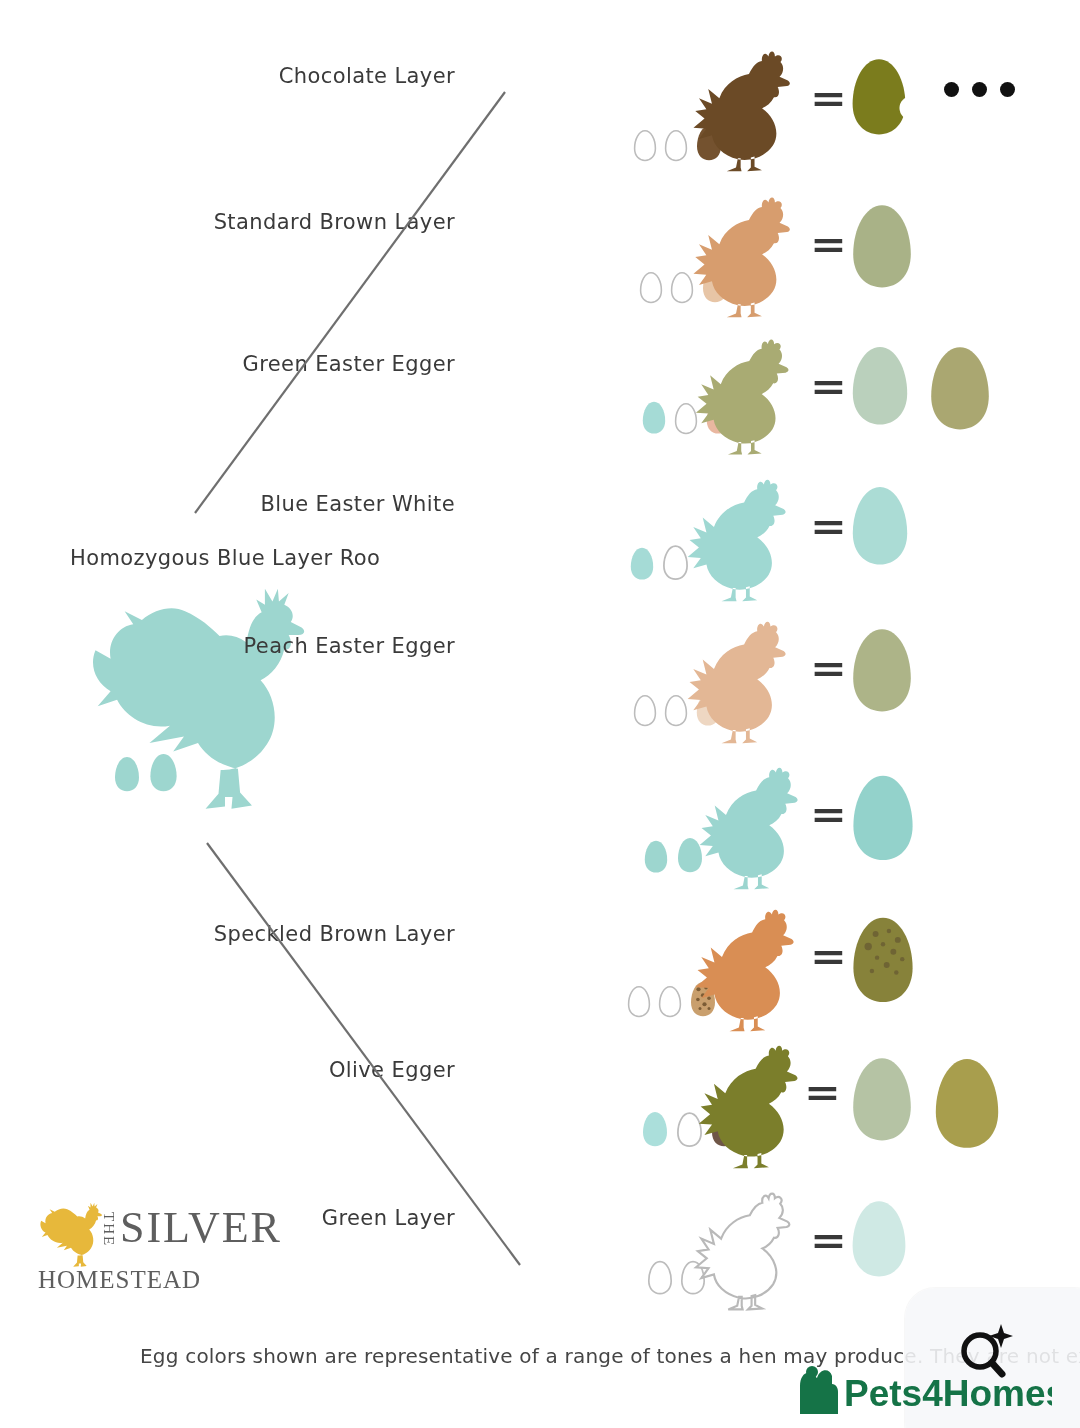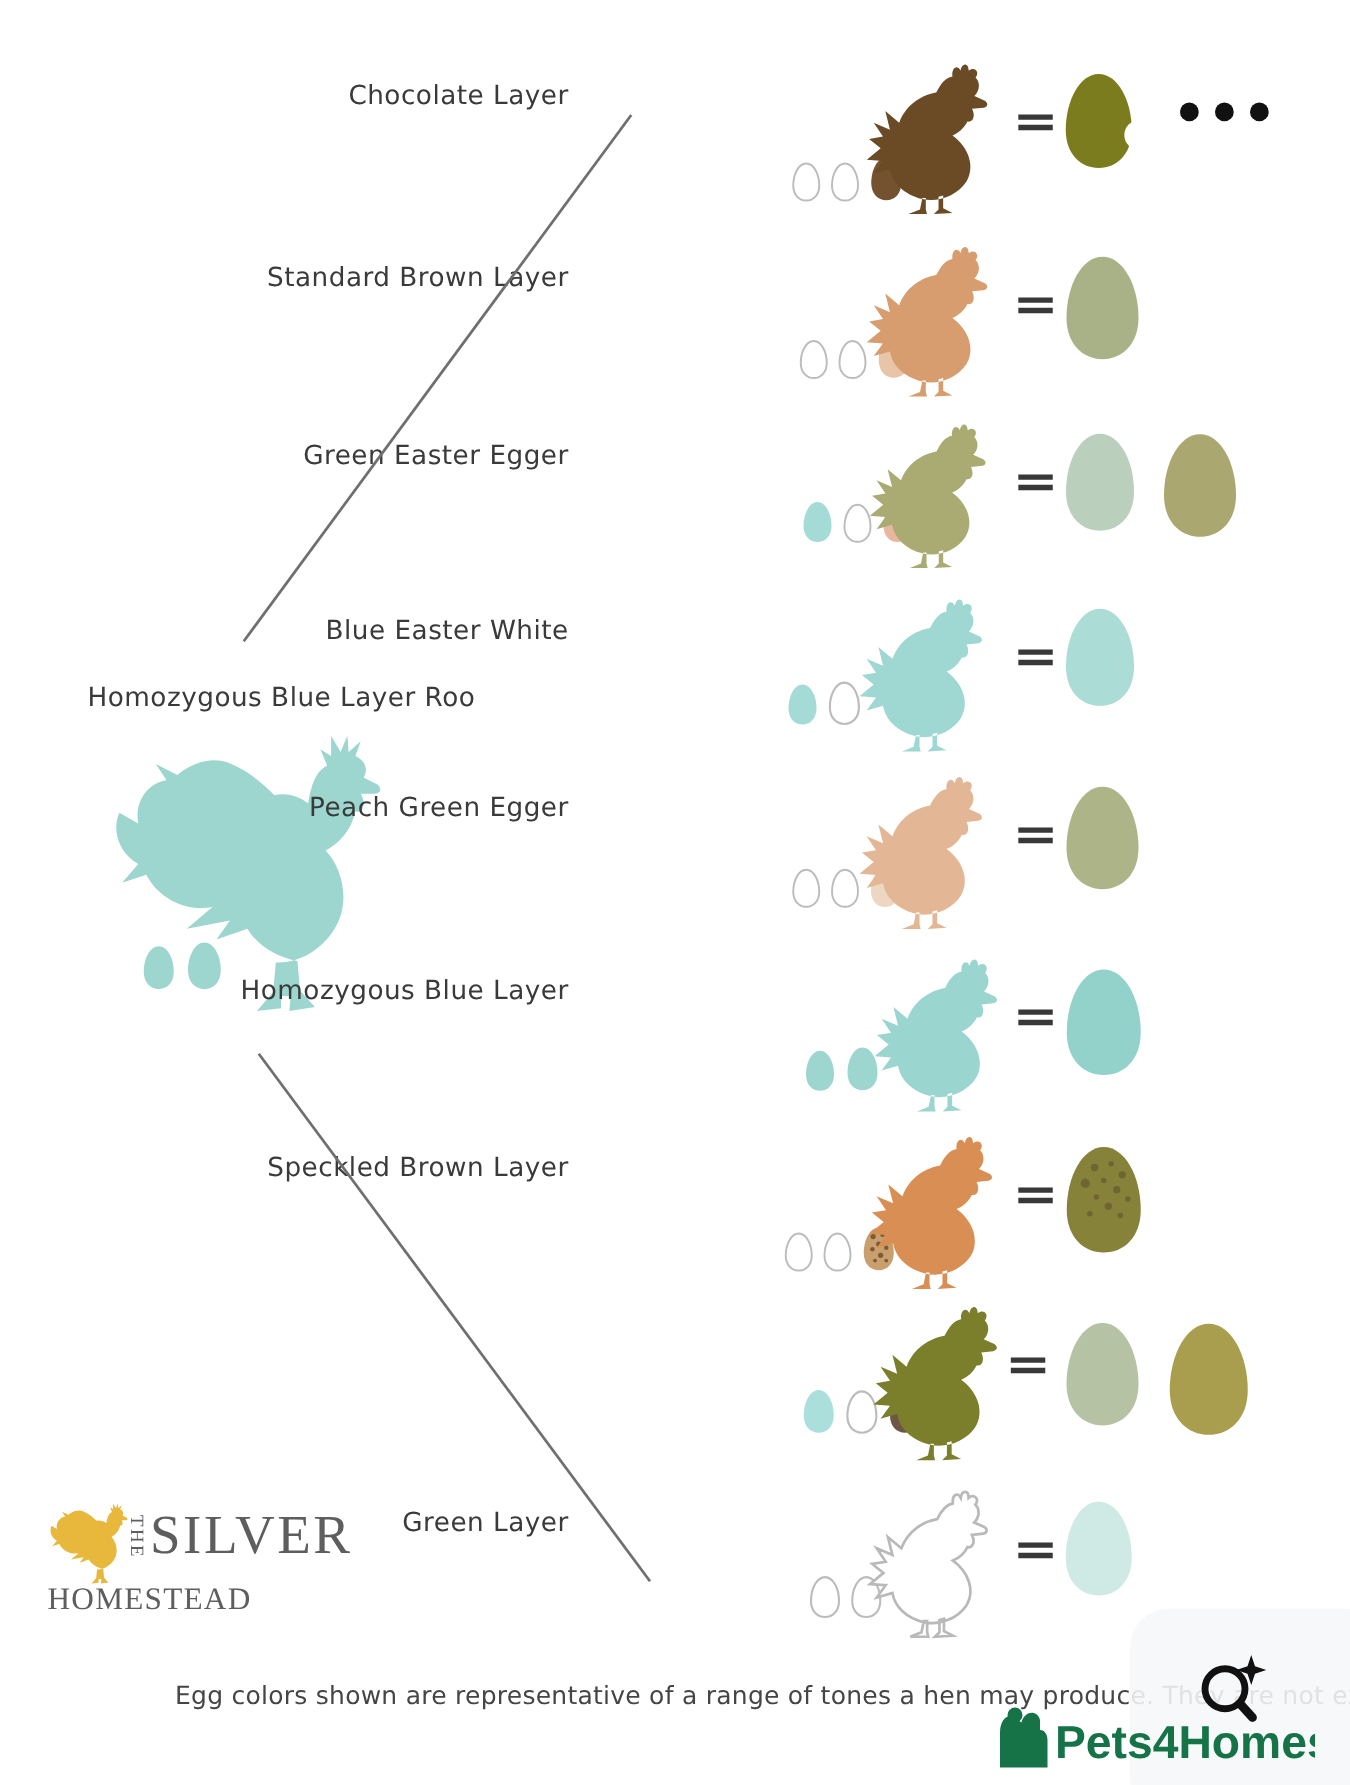--- a/index.html
+++ b/index.html
@@ -166,21 +166,21 @@
     </svg>
     <div class="eq">=</div>
     <div class="results">
       <svg width="68" height="85" viewBox="0 0 100 125">
           <use href="#eggPath" fill="#abdcd5"></use>
         </svg>
     </div>
   </div>
 
   <div class="row" style="top:620px">
-    <div class="hen-label">Peach Green Egger</div>
+    <div class="hen-label">Peach Easter Egger</div>
     <div class="smalleggs" style="left:632px;top:72px">
       <svg width="26" height="33" viewBox="0 0 100 125">
           <use href="#eggPath" class="egg-outline"></use>
         </svg>
       <svg width="26" height="33" viewBox="0 0 100 125">
           <use href="#eggPath" class="egg-outline"></use>
         </svg>
       <svg width="28" height="35" viewBox="0 0 100 125">
           <use href="#eggPath" fill="#eed7c2"></use>
         </svg>
@@ -190,21 +190,20 @@
     </svg>
     <div class="eq">=</div>
     <div class="results">
       <svg width="72" height="90" viewBox="0 0 100 125">
           <use href="#eggPath" fill="#adb488"></use>
         </svg>
     </div>
   </div>
 
   <div class="row" style="top:766px">
-    <div class="hen-label">Homozygous Blue Layer</div>
     <div class="smalleggs" style="left:642px;top:70px">
       <svg width="28" height="35" viewBox="0 0 100 125">
           <use href="#eggPath" fill="#9dd6cf"></use>
         </svg>
       <svg width="30" height="38" viewBox="0 0 100 125">
           <use href="#eggPath" fill="#9dd6cf"></use>
         </svg>
     </div>
     <svg class="hen-svg" style="left:696px" width="107" height="127" viewBox="0 0 110 135">
       <use href="#henShape" fill="#9bd5cf"></use>
@@ -258,20 +257,21 @@
             <circle cx="76" cy="62" r="3"></circle>
             <circle cx="55" cy="70" r="4"></circle>
           <circle cx="35" cy="78" r="3"></circle>
             <circle cx="68" cy="80" r="3"></circle>
         </g>
       </svg>
     </div>
   </div>
 
   <div class="row" style="top:1044px">
+    <div class="hen-label">Olive Egger</div>
     <div class="smalleggs" style="left:640px;top:66px">
       <svg width="30" height="38" viewBox="0 0 100 125">
           <use href="#eggPath" fill="#abdfdb"></use>
         </svg>
       <svg width="29" height="37" viewBox="0 0 100 125">
           <use href="#eggPath" class="egg-outline"></use>
         </svg>
       <svg width="30" height="38" viewBox="0 0 100 125">
           <use href="#eggPath" fill="#6f5647"></use>
         </svg>

